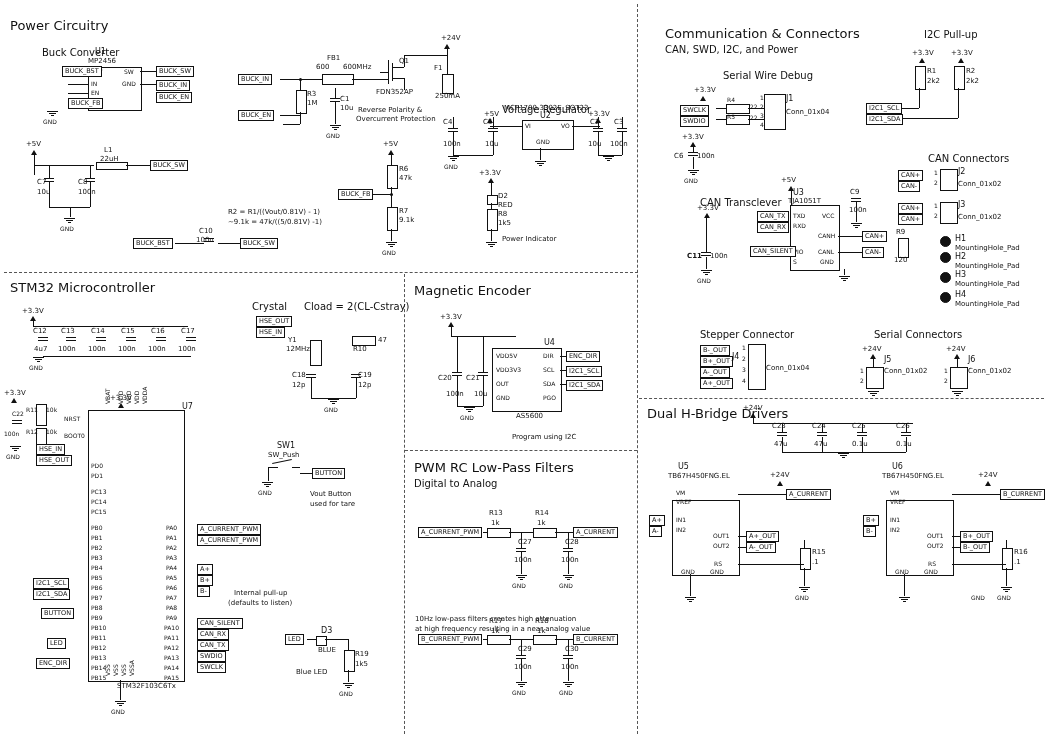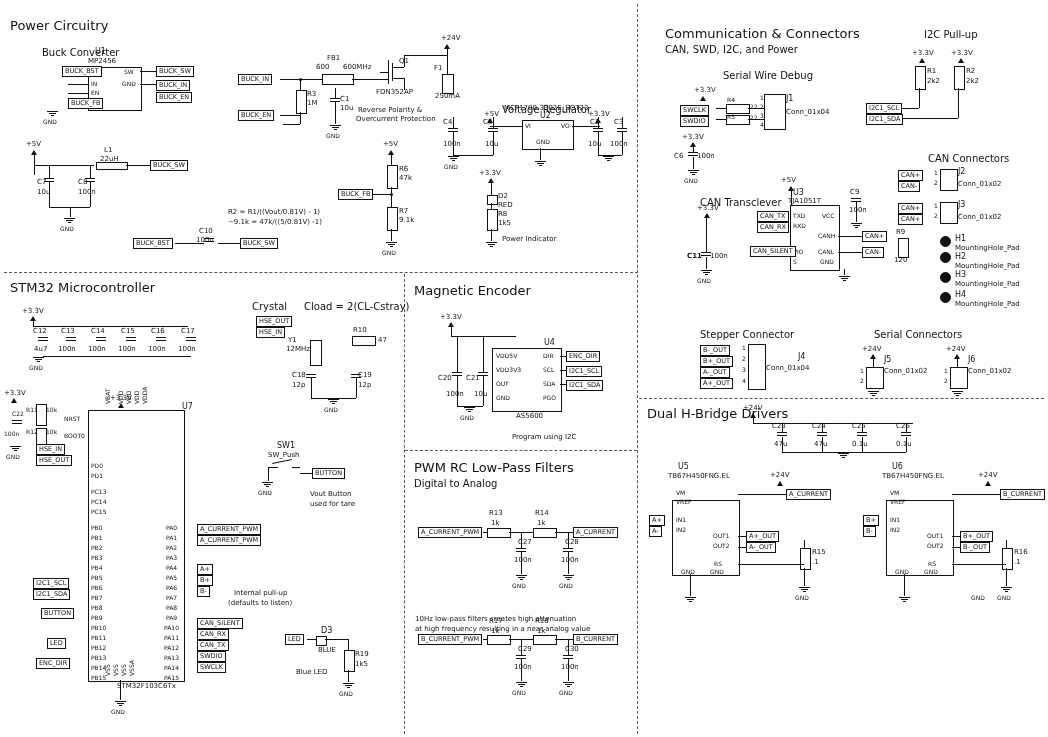--- a/index.html
+++ b/index.html
@@ -463,21 +463,21 @@
   <div class="blk sub" style="left:700px;top:329px;">Stepper Connector</div>
   <div class="blk net" style="left:700px;top:345px;">B-_OUT</div>
   <div class="blk net" style="left:700px;top:356px;">B+_OUT</div>
   <div class="blk net" style="left:700px;top:367px;">A-_OUT</div>
   <div class="blk net" style="left:700px;top:378px;">A+_OUT</div>
   <div class="ic" style="left:748px;top:344px;width:16px;height:44px;"></div>
   <div class="blk lbl6" style="left:742px;top:344px;">1</div>
   <div class="blk lbl6" style="left:742px;top:355px;">2</div>
   <div class="blk lbl6" style="left:742px;top:366px;">3</div>
   <div class="blk lbl6" style="left:742px;top:377px;">4</div>
-  <div class="blk lbl8" style="left:798px;top:352px;">J4</div>
+  <div class="blk lbl8" style="left:732px;top:352px;">J4</div>
   <div class="blk lbl" style="left:766px;top:364px;">Conn_01x04</div>
 
   <div class="blk sub" style="left:874px;top:329px;">Serial Connectors</div>
   <div class="blk lbl" style="left:862px;top:345px;">+24V</div>
   <div class="arrowup" style="left:870px;top:354px;"></div>
   <div class="vline" style="left:873px;top:359px;height:8px;"></div>
   <div class="ic" style="left:866px;top:367px;width:16px;height:20px;"></div>
   <div class="blk lbl6" style="left:860px;top:367px;">1</div>
   <div class="blk lbl6" style="left:860px;top:377px;">2</div>
   <div class="blk lbl8" style="left:884px;top:355px;">J5</div>
@@ -554,21 +554,21 @@
   <div class="blk lbl6" style="left:29px;top:364px;">GND</div>
 
   <div class="blk sub" style="left:252px;top:301px;">Crystal</div>
   <div class="blk sub" style="left:304px;top:301px;">Cload = 2(CL-Cstray)</div>
   <div class="blk net" style="left:256px;top:316px;">HSE_OUT</div>
   <div class="blk net" style="left:256px;top:327px;">HSE_IN</div>
   <div class="blk lbl" style="left:288px;top:336px;">Y1</div>
   <div class="blk lbl" style="left:286px;top:345px;">12MHz</div>
   <div class="box-thin" style="left:310px;top:340px;width:10px;height:24px;"></div>
   <div class="res" style="left:352px;top:336px;width:22px;height:8px;"></div>
-  <div class="blk lbl" style="left:353px;top:326px;">R10</div>
+  <div class="blk lbl" style="left:353px;top:345px;">R10</div>
   <div class="blk lbl" style="left:378px;top:336px;">47</div>
   <div class="capv" style="left:306px;top:374px;">
       <i></i>
       <i></i>
     </div>
   <div class="blk lbl" style="left:292px;top:371px;">C18</div>
   <div class="blk lbl" style="left:292px;top:381px;">12p</div>
   <div class="capv" style="left:351px;top:374px;">
       <i></i>
       <i></i>

